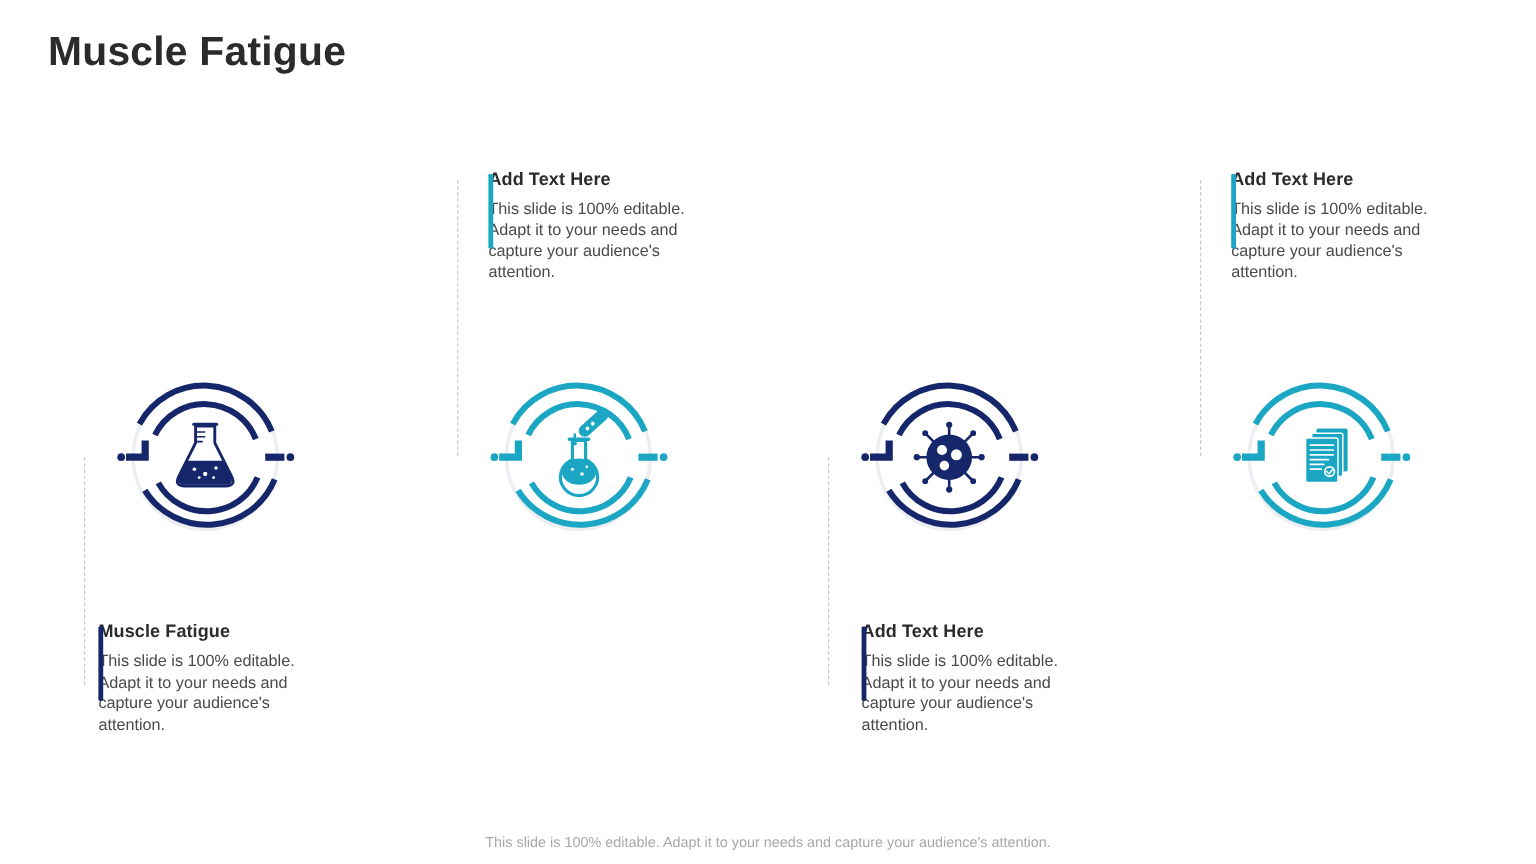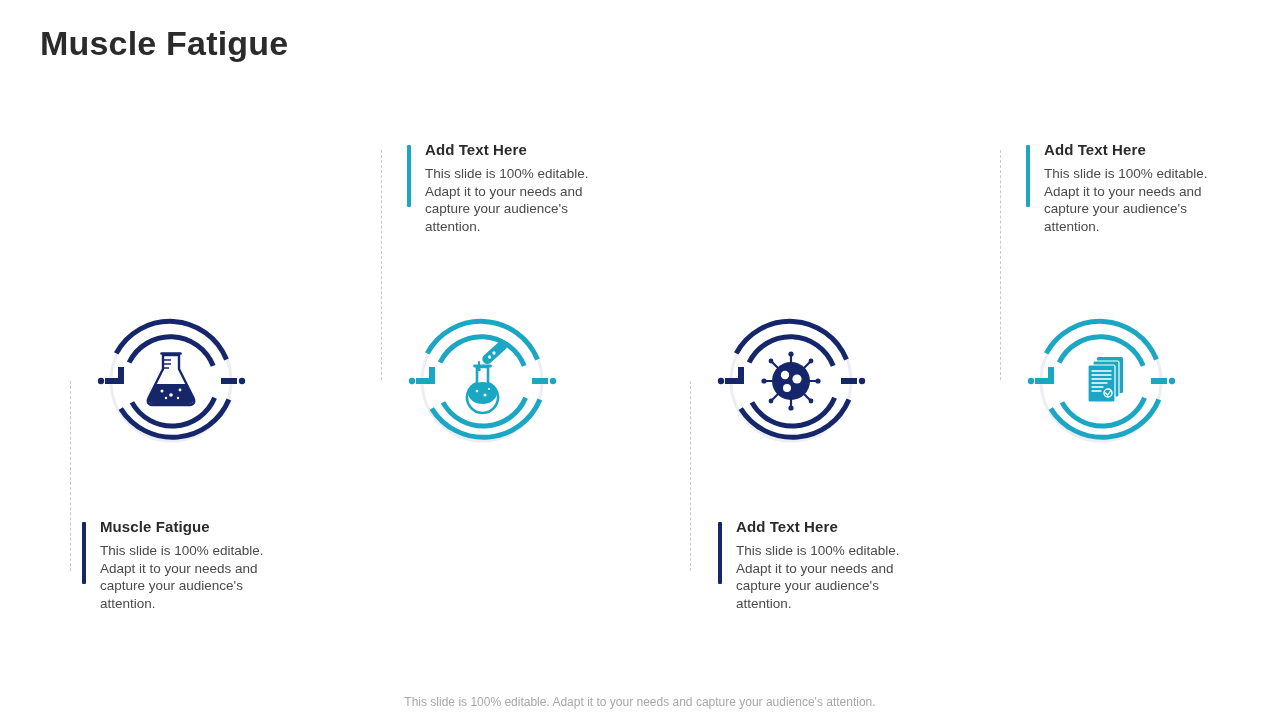--- a/index.html
+++ b/index.html
@@ -36,21 +36,21 @@
   
   .spine{
     position:absolute;
     border-left:1px dashed #c9c9c9;
     width:0;
   }
   .spine-down{top:381px;height:190px;}
   .spine-up{top:150px;height:230px;}
 
   
-  .txtblock{position:absolute;width:185px;padding-left:18px;}
+  .txtblock{position:absolute;width:185px;padding-left:0;}
   .txtblock .bar{
     position:absolute;left:0;top:4px;width:4px;height:62px;border-radius:1px;
   }
   .txtblock h3{
     margin:0 0 7px 0;
     font-size:15px;font-weight:bold;color:#2b2b2b;
     letter-spacing:.1px;white-space:nowrap;
   }
   .txtblock p{
     margin:0;font-size:13.5px;line-height:17.6px;color:#4a4a4a;

